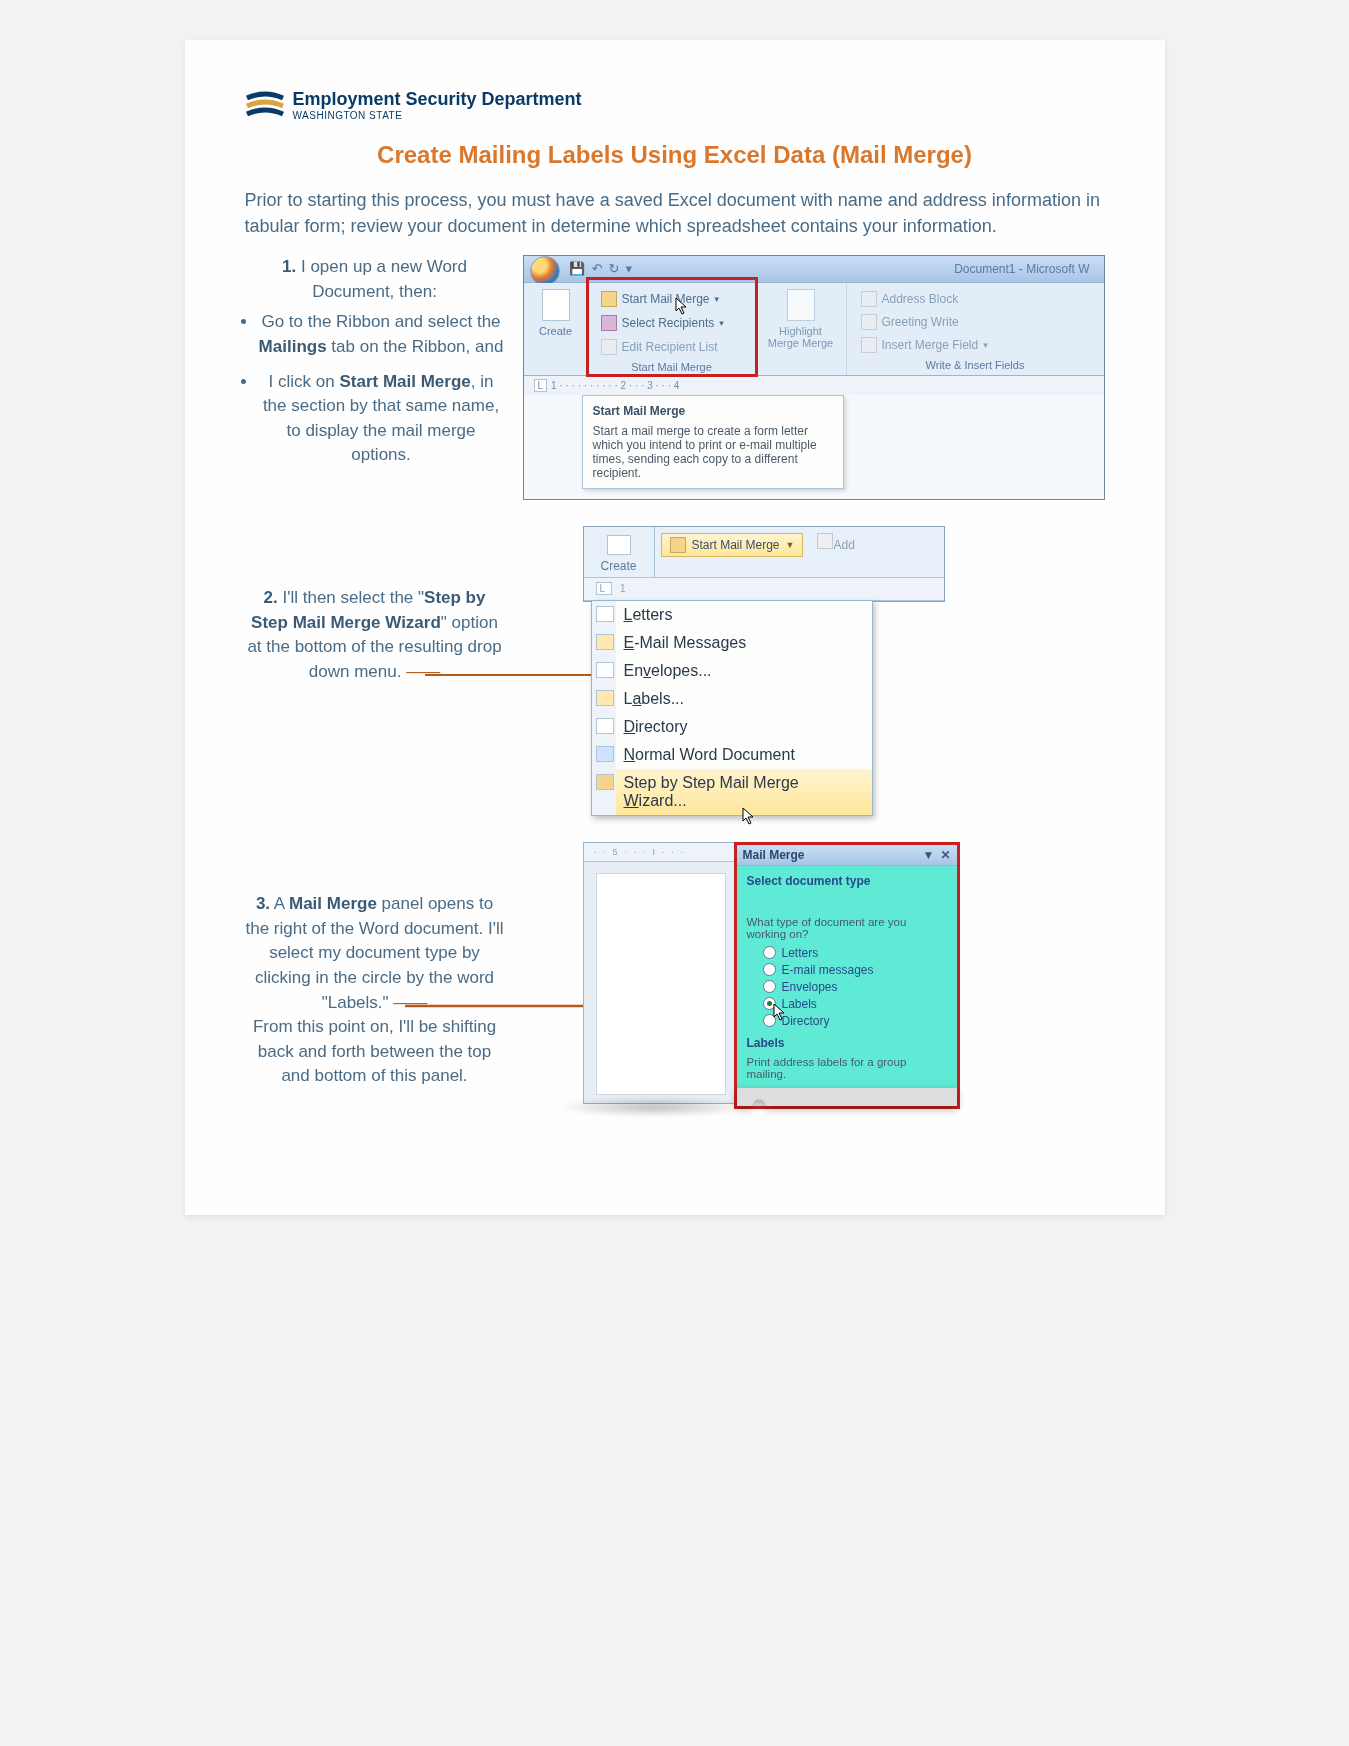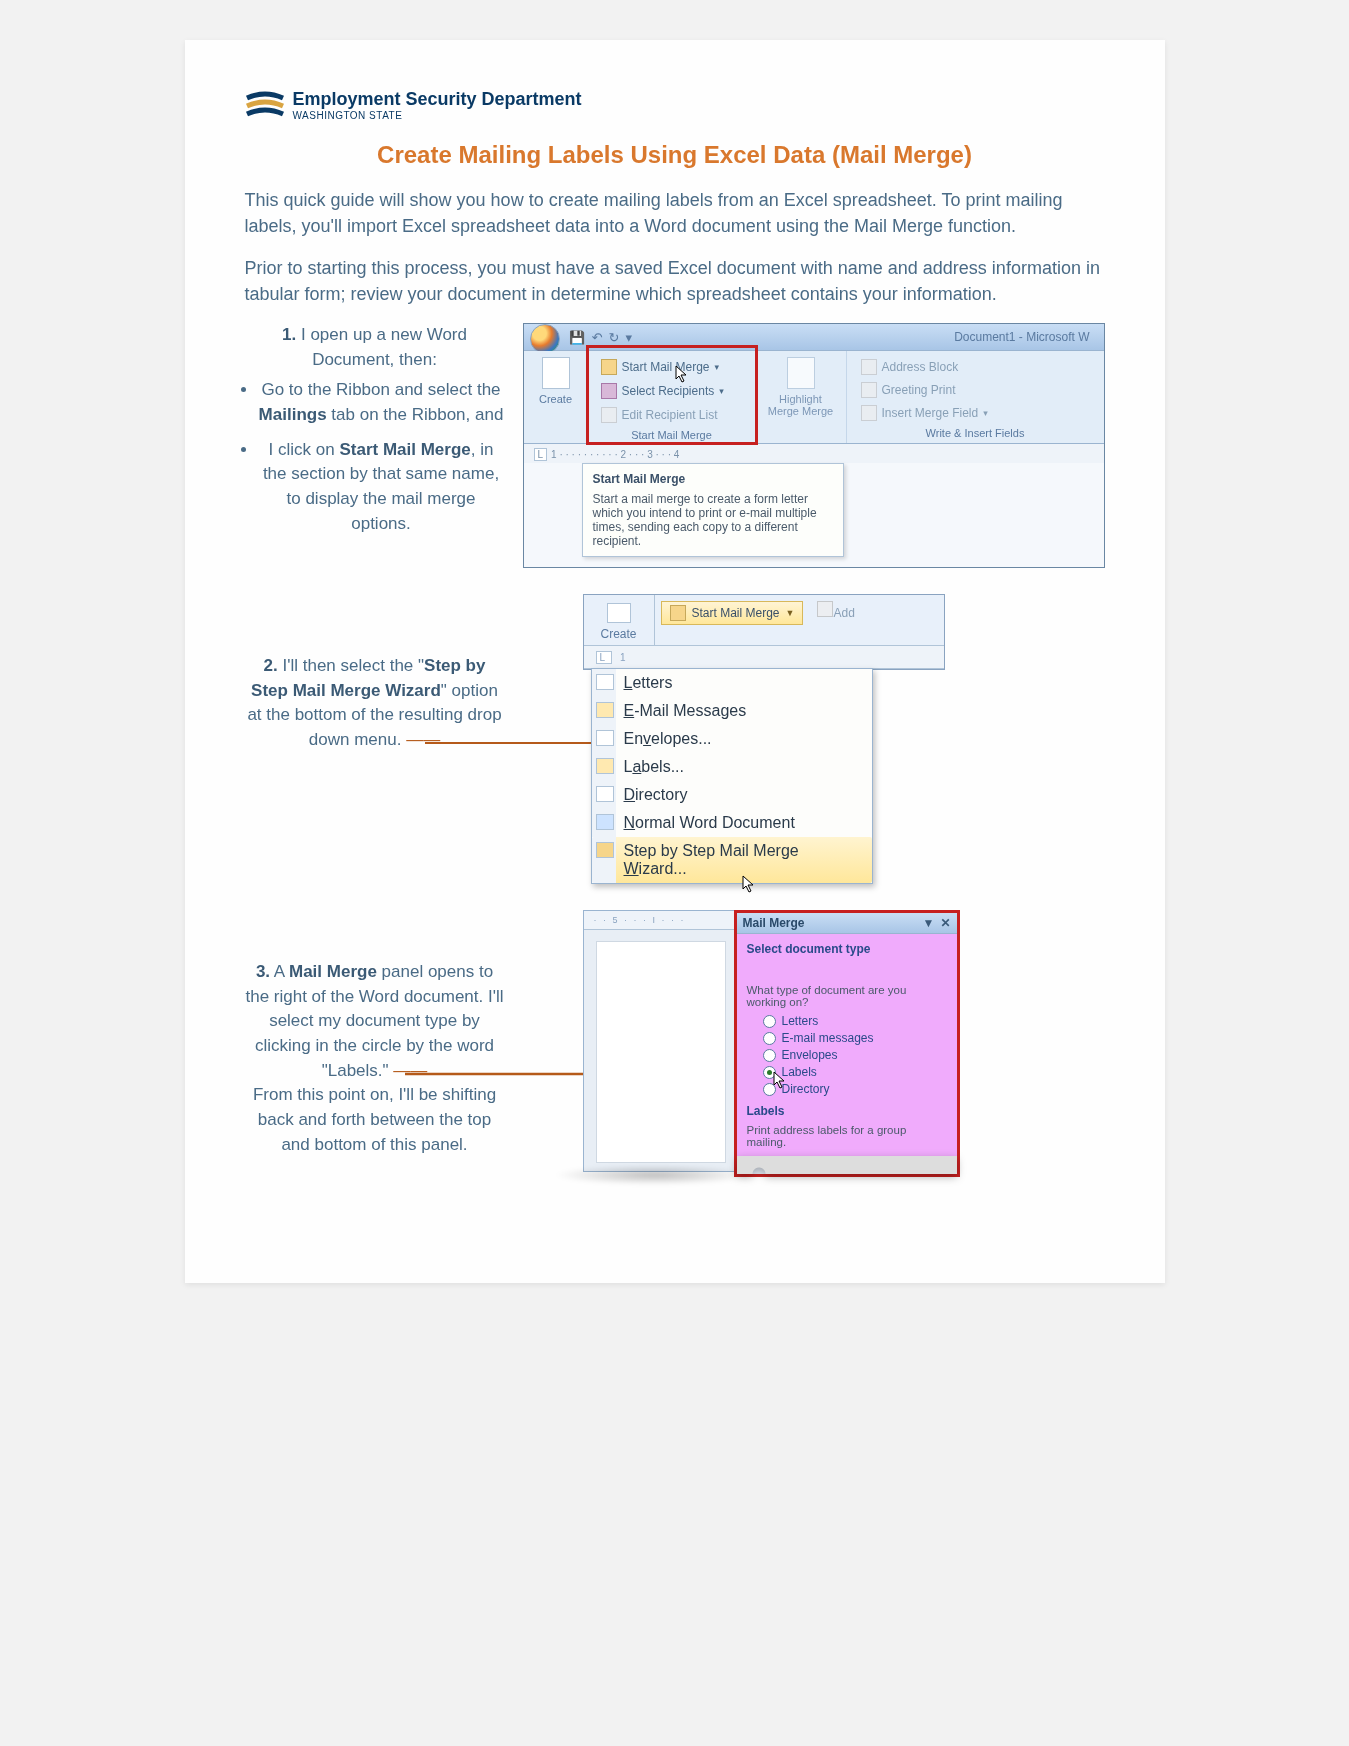--- a/index.html
+++ b/index.html
@@ -243,21 +243,21 @@
   .shot3-pane {
     width:220px; border:3px solid #c62020; background:#e9f0fa;
     font-size:12px; color:#2a3a4a;
   }
   .pane-title {
     background:linear-gradient(#c9def5,#a8c5e6);
     padding:3px 6px; display:flex; align-items:center;
     color:#2a4a6a; font-weight:bold; border-bottom:1px solid #9ab4d0;
   }
   .pane-title .pane-ctrl { margin-left:auto; display:flex; gap:6px; color:#3a5a7a; }
-  .pane-body { padding:8px 10px; background:#f0abfc; }
+  .pane-body { padding:8px 10px; background:#5eead4; }
   .pane-sub { color:#2a4a8a; font-weight:bold; margin-bottom:6px; }
   .pane-q { color:#4a5a6a; margin-bottom:6px; font-size:11.5px;margin-top:28px; }
   .radio-list { margin-left:16px; margin-bottom:8px; }
   .radio-item {
     display:flex; align-items:center; gap:6px; color:#2a4a8a; font-size:12px; margin-bottom:3px;
   }
   .radio-item .r {
     width:11px;height:11px;border:1px solid #5a7aa0;border-radius:50%;background:#fff;
     display:inline-flex;align-items:center;justify-content:center;
   }
@@ -298,21 +298,20 @@
       </span>
       <div>
         <div class="logo-text">Employment Security Department</div>
         <div class="logo-sub">WASHINGTON STATE</div>
       </div>
     </div>
   </div>
 
   <div class="doc-title">Create Mailing Labels Using Excel Data (Mail Merge)</div>
 
-  <div class="intro">This quick guide will show you how to create mailing labels from an Excel spreadsheet. To print mailing labels, you'll import Excel spreadsheet data into a Word document using the Mail Merge function.</div>
   <div class="intro2">Prior to starting this process, you must have a saved Excel document with name and address information in tabular form; review your document in determine which spreadsheet contains your information.</div>
 
   <div class="step-row">
     <div class="step-text">
       <span class="num">1.</span>
       <span>I open up a new Word Document, then:</span>
       <ul>
         <li>
           <span>Go to the Ribbon and select the </span><b>Mailings</b><span> tab on the Ribbon, and</span>
         </li>
@@ -369,21 +368,21 @@
             <div class="group-label" style="line-height:1.1">Highlight Merge Merge</div>
           </div>
           <div class="merge-fields">
             <div class="right-stack">
               <div class="r-btn" style="opacity:.6">
                   <span class="ico" style="background:#eee;border-color:#bbb"></span>
                   <span>Address Block</span>
                 </div>
               <div class="r-btn" style="opacity:.6">
                   <span class="ico" style="background:#eee;border-color:#bbb"></span>
-                  <span>Greeting Print</span>
+                  <span>Greeting Write</span>
                 </div>
               <div class="r-btn" style="opacity:.6">
                   <span class="ico" style="background:#eee;border-color:#bbb"></span>
                   <span>Insert Merge Field</span> 
                   <span style="font-size:9px">▾</span>
                 </div>
             </div>
             <div class="group-label" style="text-align:center">Write &amp; Insert Fields</div>
           </div>
         </div>

